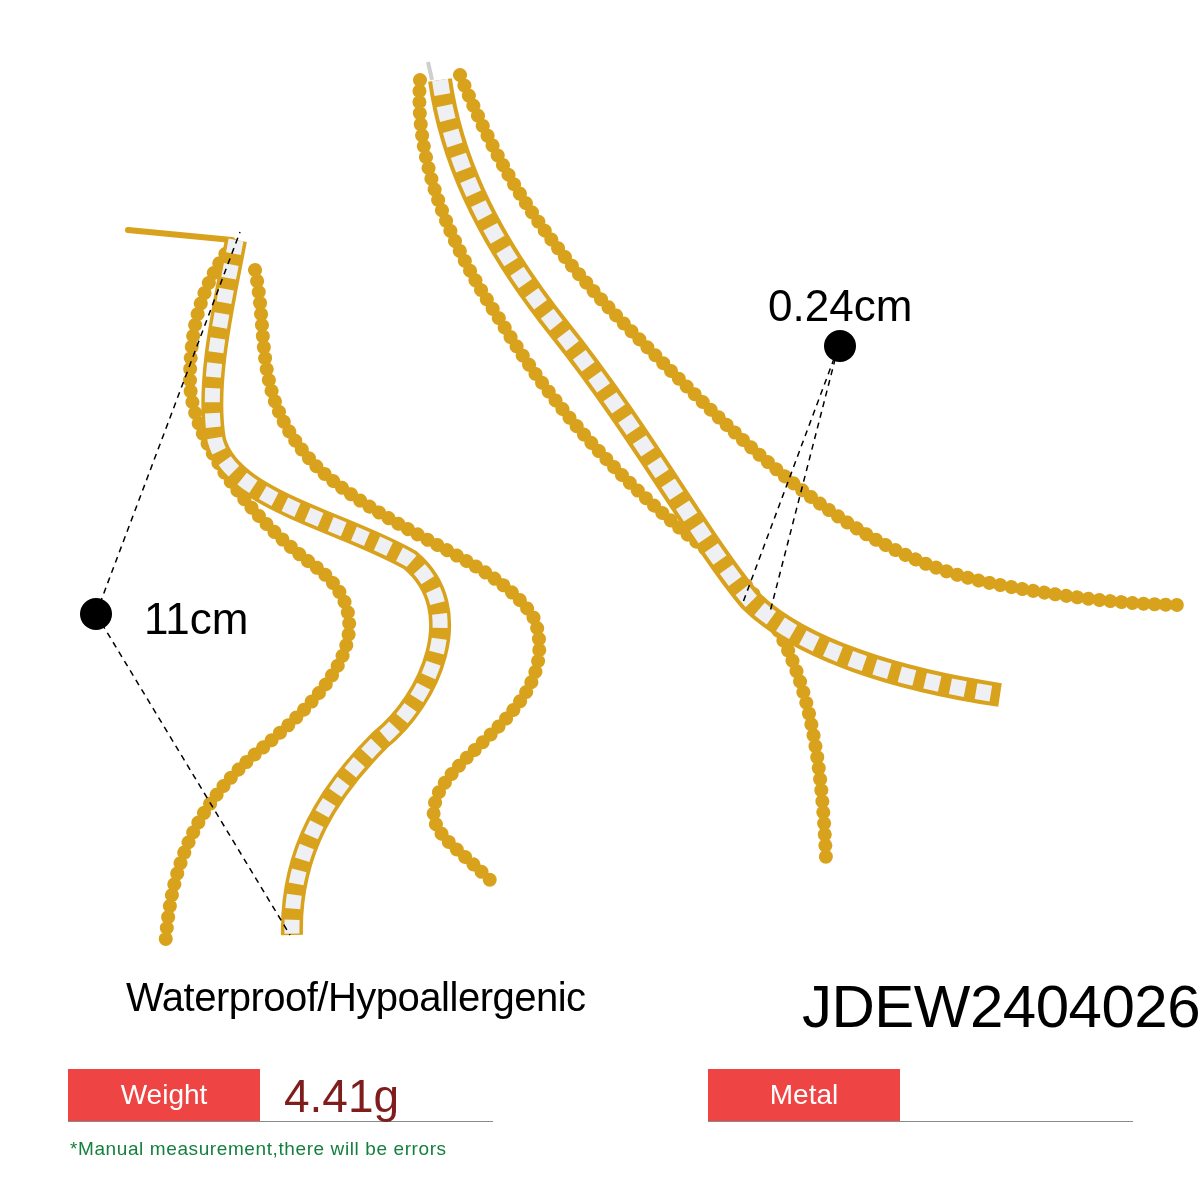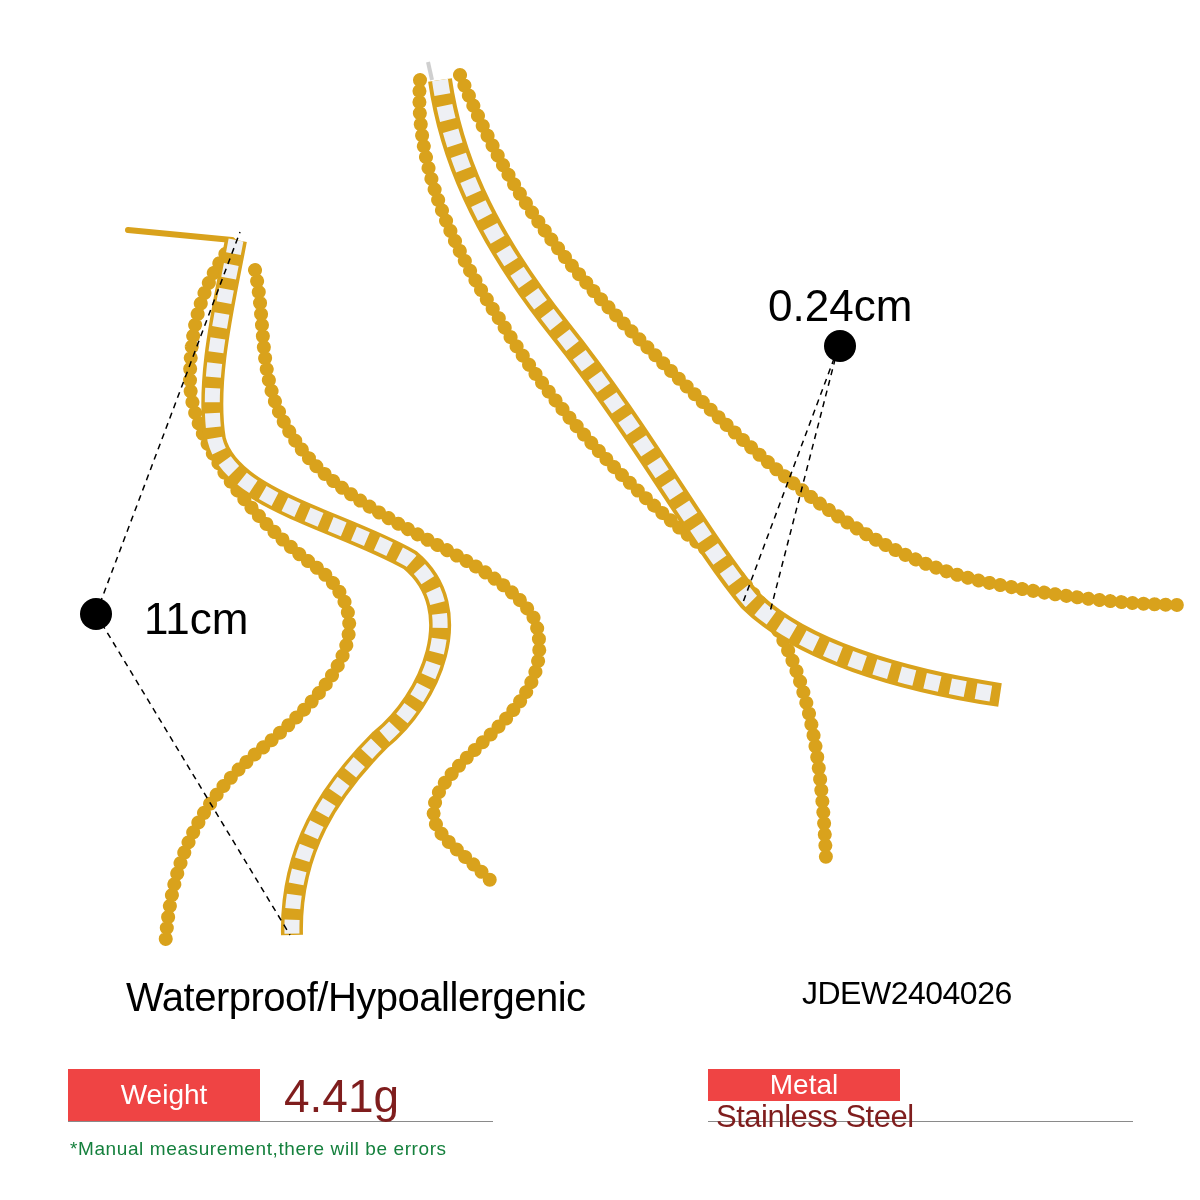--- a/index.html
+++ b/index.html
@@ -3,24 +3,24 @@
   <meta charset="utf-8">
   <style>
     html, body { margin: 0; padding: 0; background: #ffffff; }
     body { width: 1200px; height: 1200px; position: relative; overflow: hidden;
            font-family: "Liberation Sans", sans-serif; color: #000; }
     .product-art { position: absolute; left: 0; top: 0; width: 1200px; height: 960px; }
     .dim-label { position: absolute; font-size: 44px; line-height: 1; color: #000; }
     .lbl-11 { left: 144px; top: 597px; }
     .lbl-024 { left: 768px; top: 284px; }
     .feature { position: absolute; left: 126px; top: 977px; font-size: 40px; line-height: 1; letter-spacing: -0.5px; }
-    .sku { position: absolute; left: 802px; top: 977px; font-size: 32px; line-height: 1; letter-spacing: -0.5px; }
+    .sku { position: absolute; left: 802px; top: 977px; font-size: 60px; line-height: 1; letter-spacing: -0.5px; }
     .spec-row { position: absolute; height: 52px; display: flex; align-items: stretch; border-bottom: 1px solid #8a8a8a; }
     .spec-row.weight { left: 68px; top: 1069px; width: 425px; }
-    .spec-row.metal { left: 708px; top: 1069px; width: 425px; flex-direction: column; }
+    .spec-row.metal { left: 708px; top: 1069px; width: 425px; }
     .spec-key { width: 192px; background: #ef4444; color: #ffffff; font-size: 28px;
                 display: flex; align-items: center; justify-content: center; }
     .spec-val { flex: 1; display: flex; align-items: flex-end; color: #7f1d1d; }
     .weight .spec-val { font-size: 46px; padding-left: 24px; line-height: 1; padding-bottom: 2px; }
     .metal .spec-val { font-size: 31px; padding-left: 8px; line-height: 1; padding-bottom: 4px; letter-spacing: -0.5px; }
     .note { position: absolute; left: 70px; top: 1138px; font-size: 19px; letter-spacing: 0.6px; color: #15803d; }
   </style>
 </head>
 <body>
 
@@ -74,16 +74,15 @@
 <div class="feature">Waterproof/Hypoallergenic</div>
 <div class="sku">JDEW2404026</div>
 
 <div class="spec-row weight">
   <div class="spec-key">Weight</div>
   <div class="spec-val">4.41g</div>
 </div>
 
 <div class="spec-row metal">
   <div class="spec-key">Metal</div>
-  <div class="spec-val">Stainless Steel</div>
 </div>
 
 <div class="note">*Manual measurement,there will be errors</div>
 
 </body></html>

